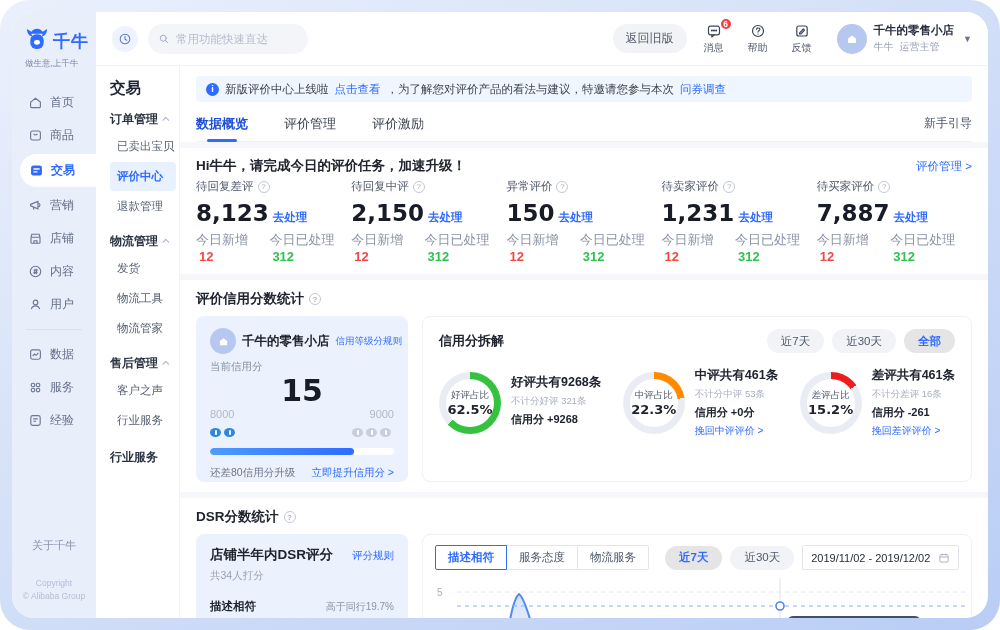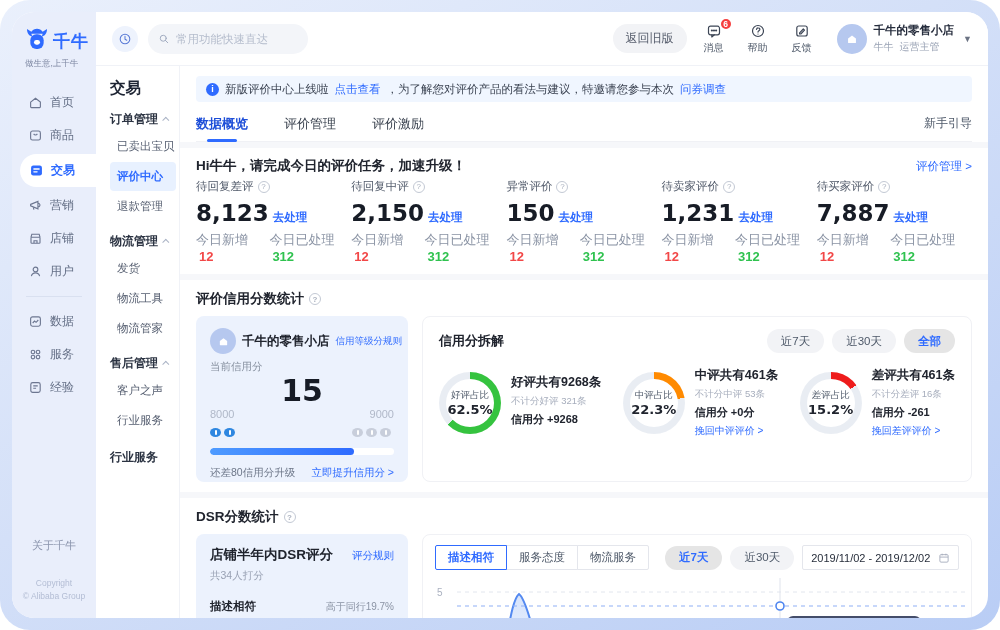--- a/index.html
+++ b/index.html
@@ -232,20 +232,27 @@
         <svg viewBox="0 0 16 16">
               <path d="M2.8 6.8 10.6 3.6v8L2.8 8.4zM10.6 5.3c1.4.3 2.2 1 2.2 2.2s-.8 1.9-2.2 2.2M5.4 9.2l.9 3.2"></path>
             </svg>
         <span>营销</span>
       </div>
       <div class="rail-item">
         <svg viewBox="0 0 16 16">
               <path d="M3.2 6.6 4.1 3.4h7.8l.9 3.2M3.2 6.6v5.6c0 .5.3.8.8.8h8c.5 0 .8-.3.8-.8V6.6M3.2 6.6h9.6M6.4 13v-2.6h3.2V13"></path>
             </svg>
         <span>店铺</span>
+      </div>
+      <div class="rail-item">
+        <svg viewBox="0 0 16 16">
+              <circle cx="8" cy="8" r="5.6"></circle>
+              <path d="M6 6.7h4.4M5.7 9.2h4.4M7.5 5.2 6.9 10.8M9.4 5.2 8.8 10.8"></path>
+            </svg>
+        <span>内容</span>
       </div>
       <div class="rail-item">
         <svg viewBox="0 0 16 16">
               <circle cx="8" cy="5.8" r="2.5"></circle>
               <path d="M3.6 13c.6-2.3 2.2-3.5 4.4-3.5s3.8 1.2 4.4 3.5"></path>
             </svg>
         <span>用户</span>
       </div>
       <div class="rail-divider"></div>
       <div class="rail-item">

